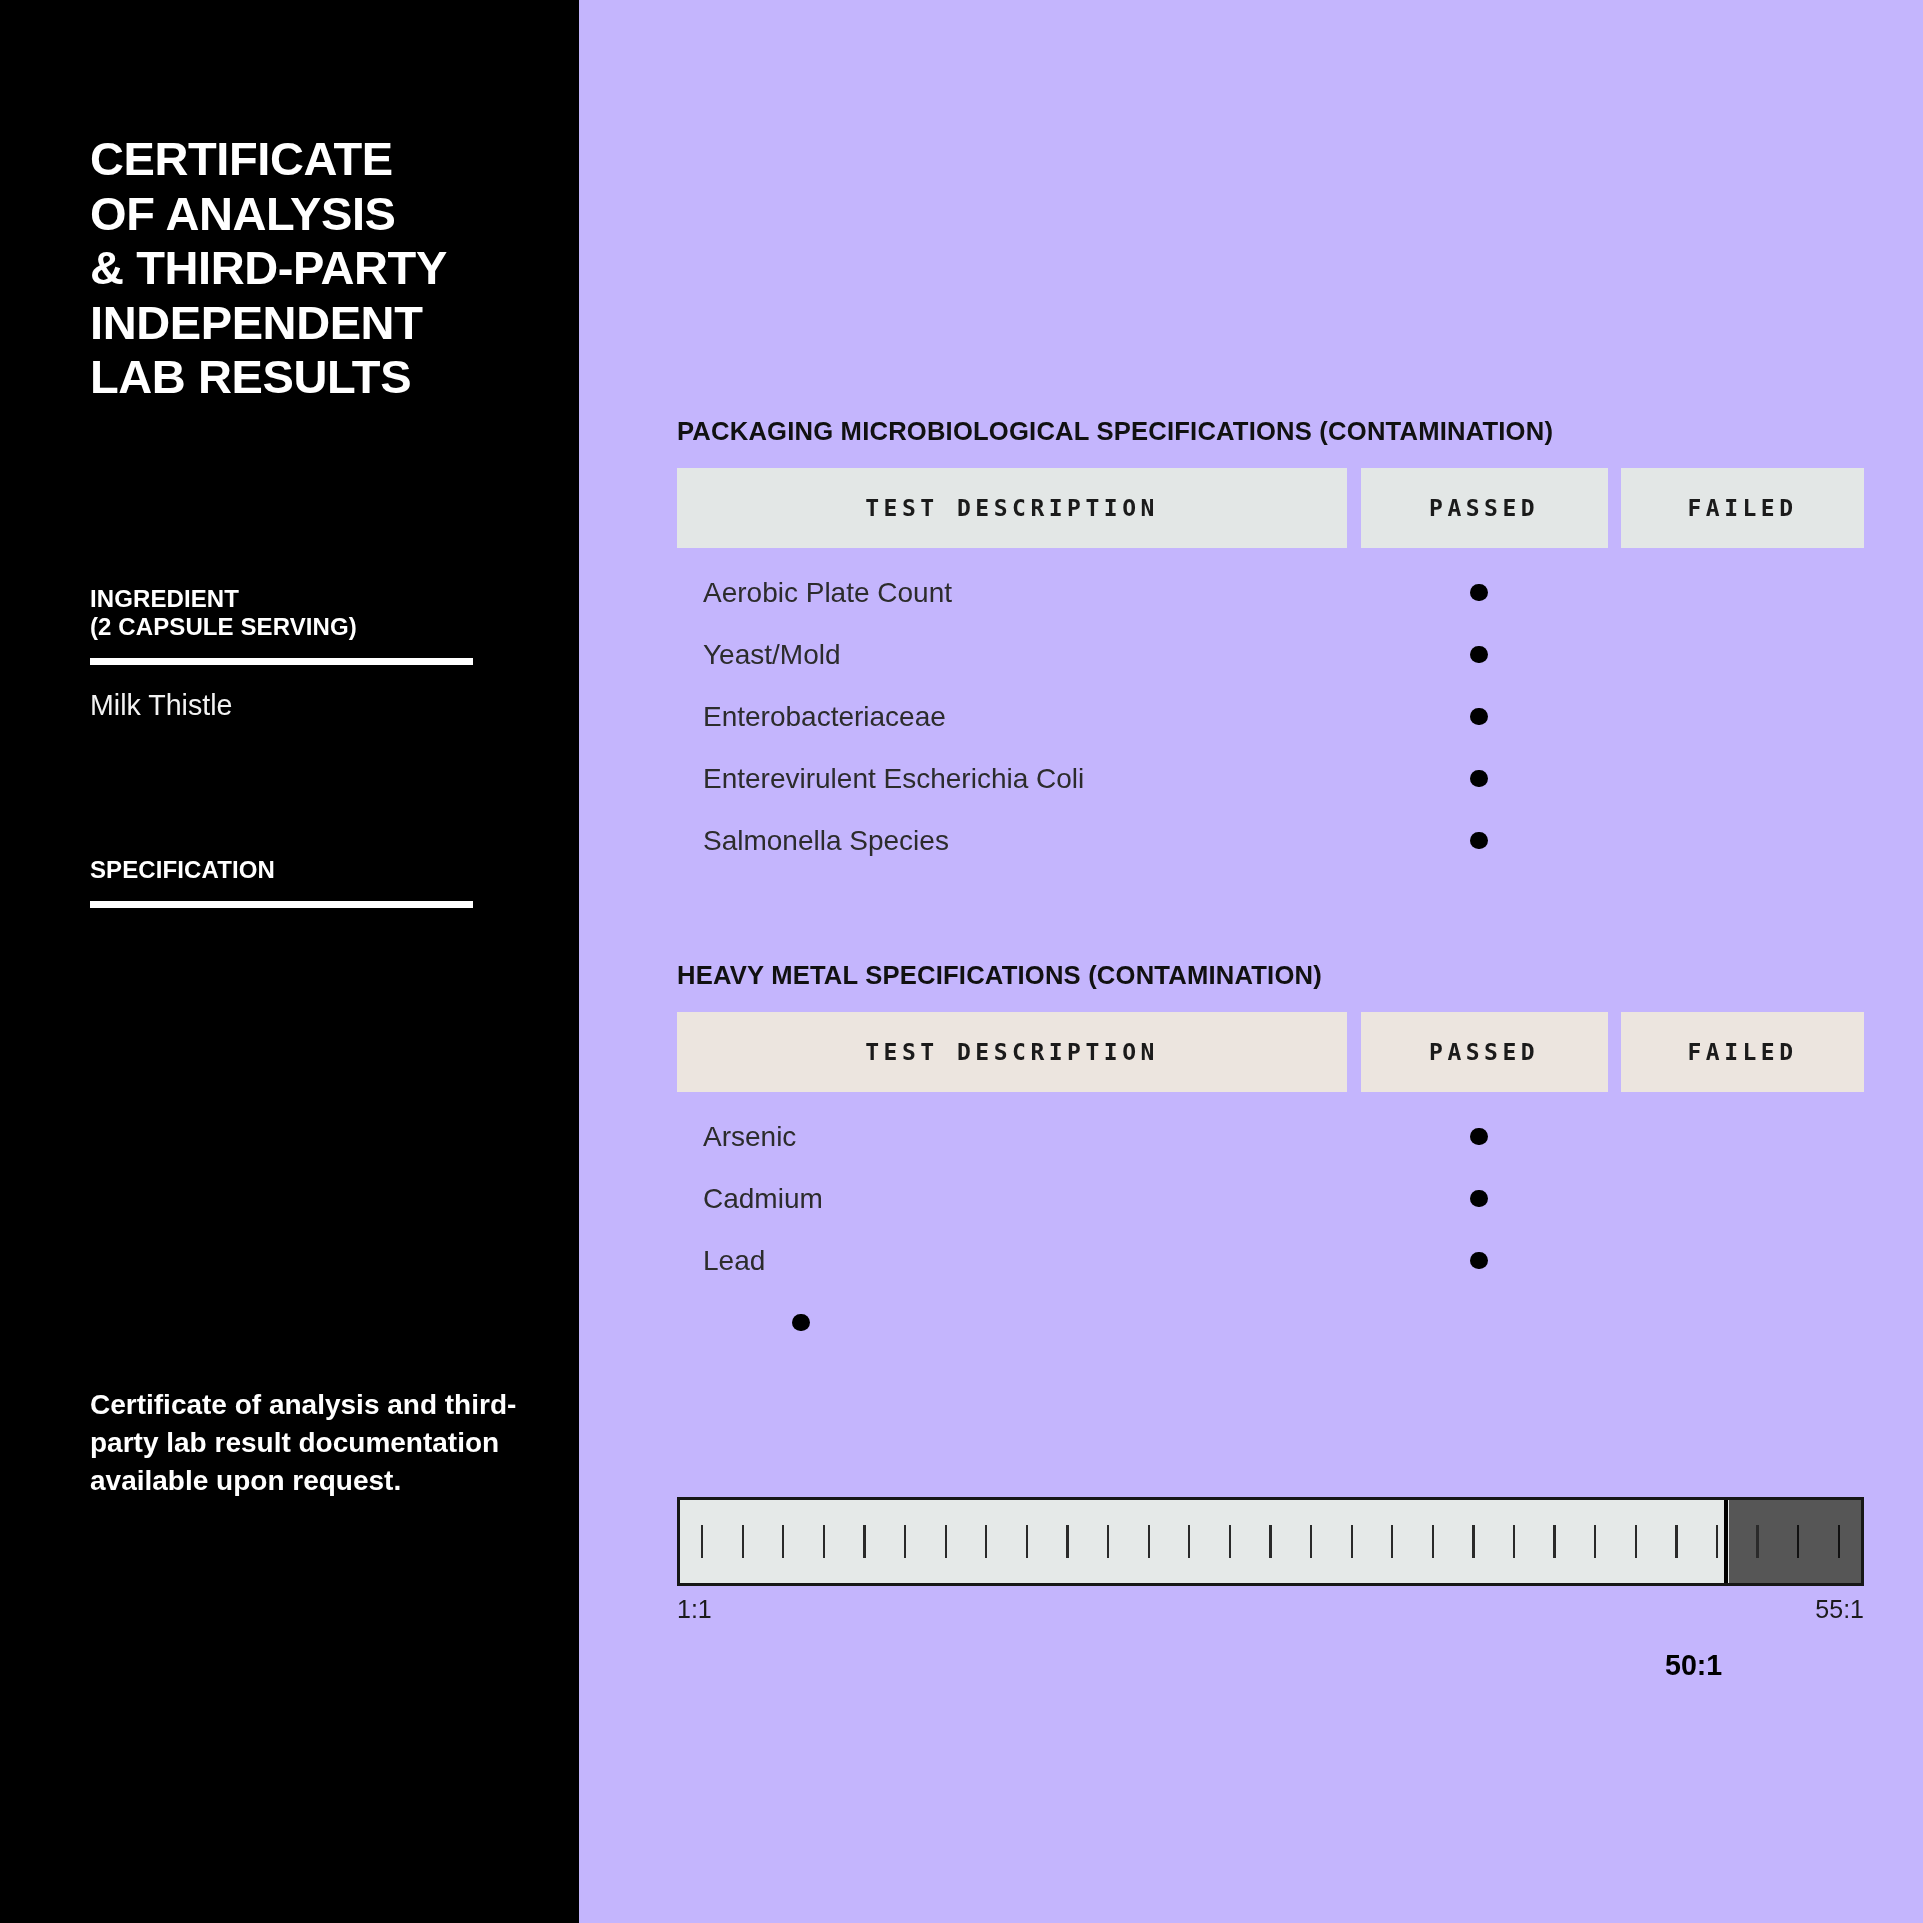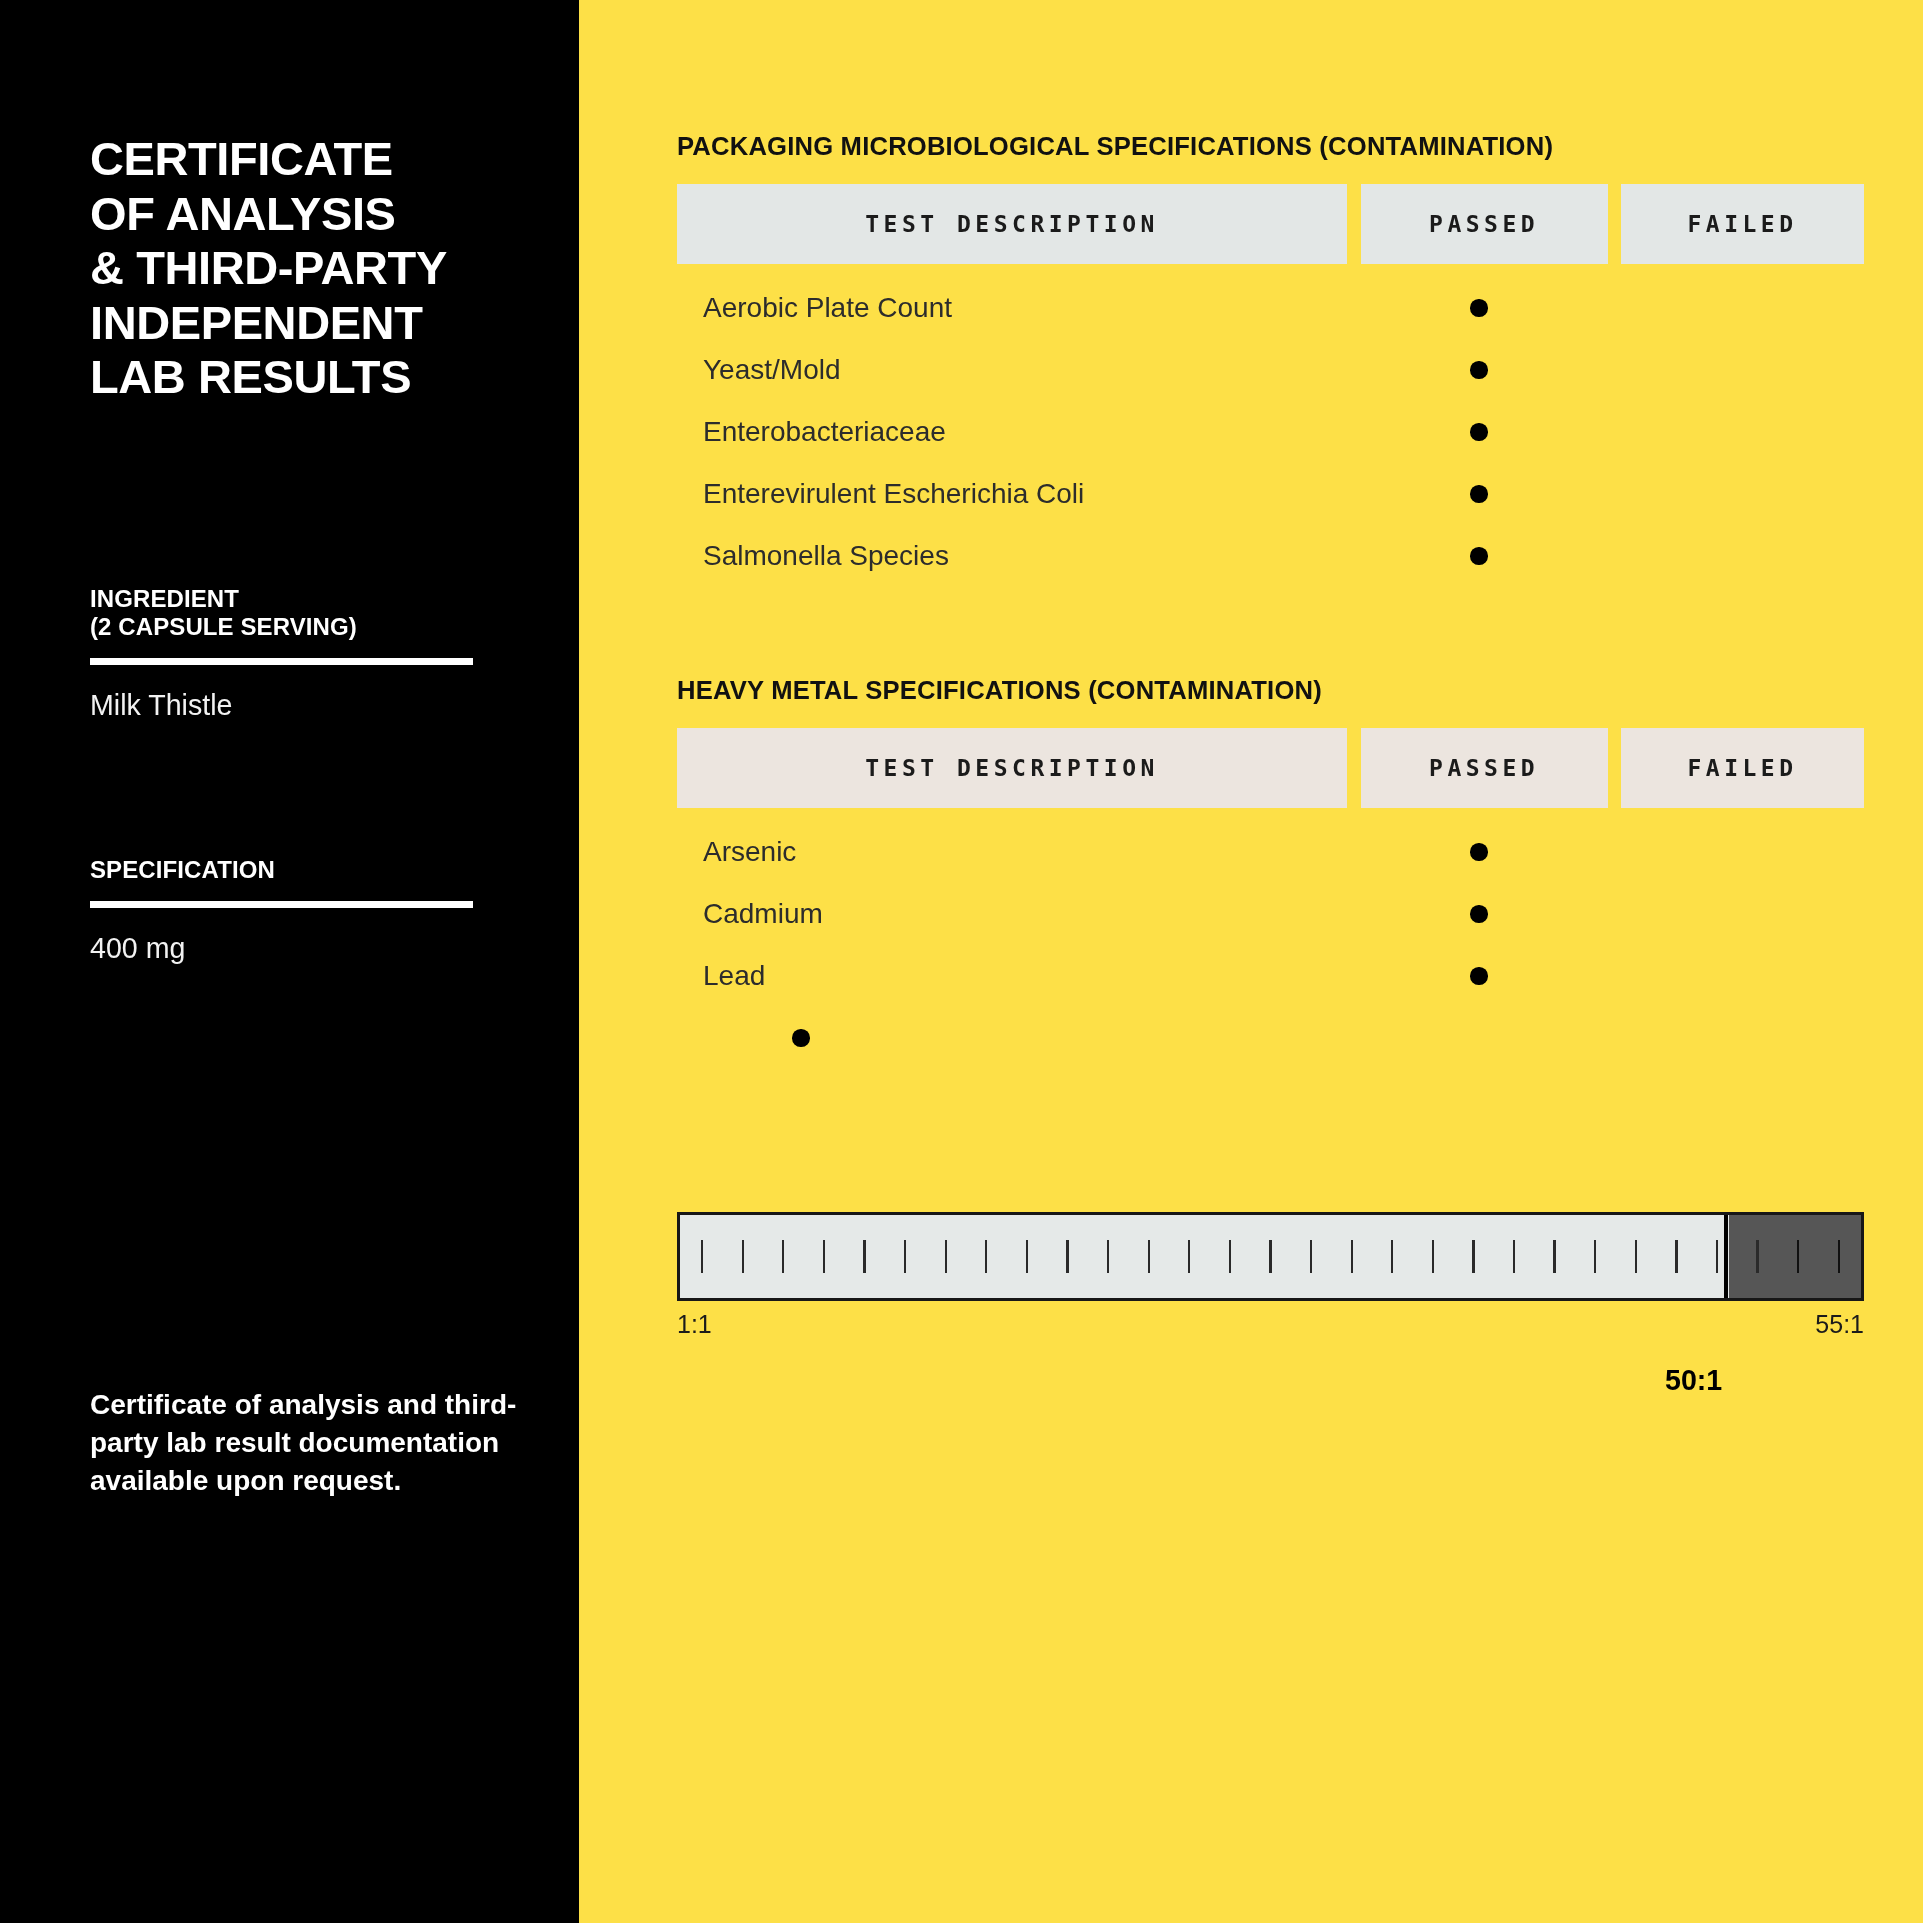--- a/index.html
+++ b/index.html
@@ -7,21 +7,22 @@
     width: 1924px;
     height: 1924px;
     background: #ffffff;
     font-family: "Liberation Sans", sans-serif;
   }
   .page {
     position: relative;
     width: 1924px;
     height: 1924px;
     display: flex;
-    background: #fde047;
+    background: #c4b5fd;
+    align-items: center;
   }
 
   
   .left-panel {
     width: 579px;
     height: 1924px;
     background: #000000;
     color: #ffffff;
     padding: 132px 90px 0 90px;
     position: relative;
@@ -232,21 +233,20 @@
         <div>INGREDIENT</div>
         <div>(2 CAPSULE SERVING)</div>
       </div>
       <div class="rule"></div>
       <div class="block-value">Milk Thistle</div>
     </div>
 
     <div class="spec-block">
       <div class="block-label">SPECIFICATION</div>
       <div class="rule"></div>
-      <div class="block-value">400 mg</div>
     </div>
 
     <p class="footnote">Certificate of analysis and third-party lab result documentation available upon request.</p>
   </aside>
 
   <main class="right-panel">
 
     <section class="section micro">
       <h2 class="section-title">PACKAGING MICROBIOLOGICAL SPECIFICATIONS (CONTAMINATION)</h2>
       <div class="table">

